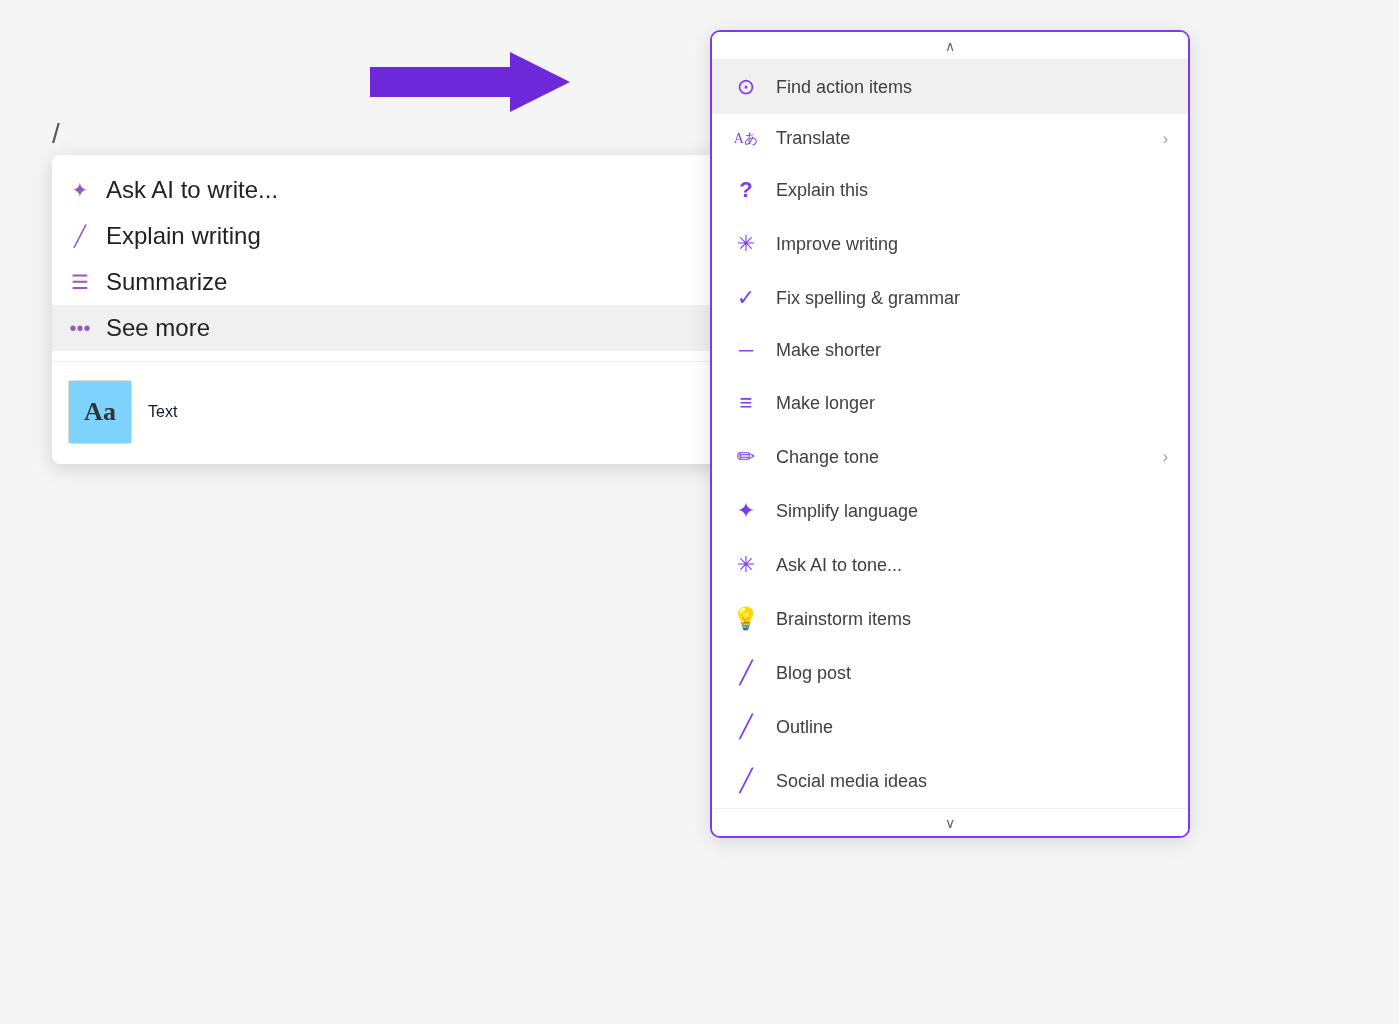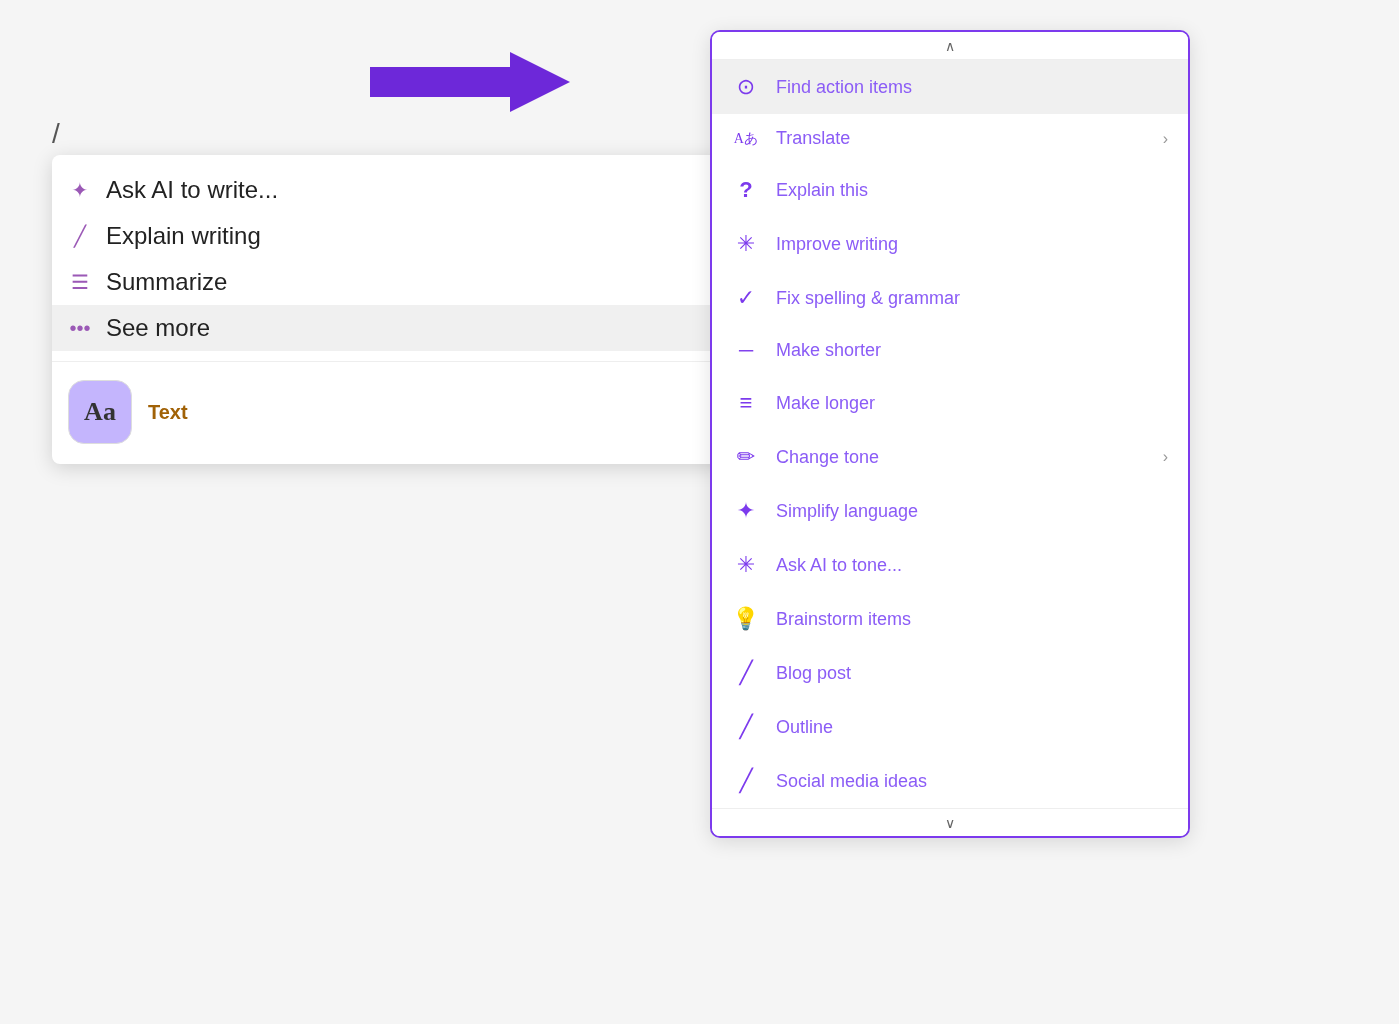--- a/index.html
+++ b/index.html
@@ -109,36 +109,35 @@
       display: flex;
       align-items: center;
       padding: 8px 16px;
       gap: 16px;
     }
 
     .text-block-icon {
       width: 64px;
       height: 64px;
       border: 1px solid #ddd;
-      border-radius: 16px;
+      border-radius: 2px;
       display: flex;
       align-items: center;
       justify-content: center;
       font-size: 26px;
       font-weight: 700;
       color: #333;
-      background: #c4b5fd;
+      background: #7dd3fc;
       font-family: Georgia, serif;
       text-align: center;
     }
 
     .text-block-label {
-      font-size: 20px;
-      color: #a16207;
-      font-weight: bold;
+      font-size: 16px;
+      color: #0f172a;
     }
 
     
     .right-menu {
       position: absolute;
       top: 30px;
       left: 710px;
       width: 480px;
       background: #ffffff;
       border-radius: 10px;
@@ -170,21 +169,21 @@
     .right-menu-item .item-icon {
       color: #7c3aed;
       font-size: 22px;
       width: 28px;
       text-align: center;
       flex-shrink: 0;
     }
 
     .right-menu-item .item-label {
       font-size: 18px;
-      color: #8b5cf6;
+      color: #404040;
       font-weight: 400;
     }
 
     .right-menu-item .chevron {
       margin-left: auto;
       color: #999;
       font-size: 16px;
     }
 
     

